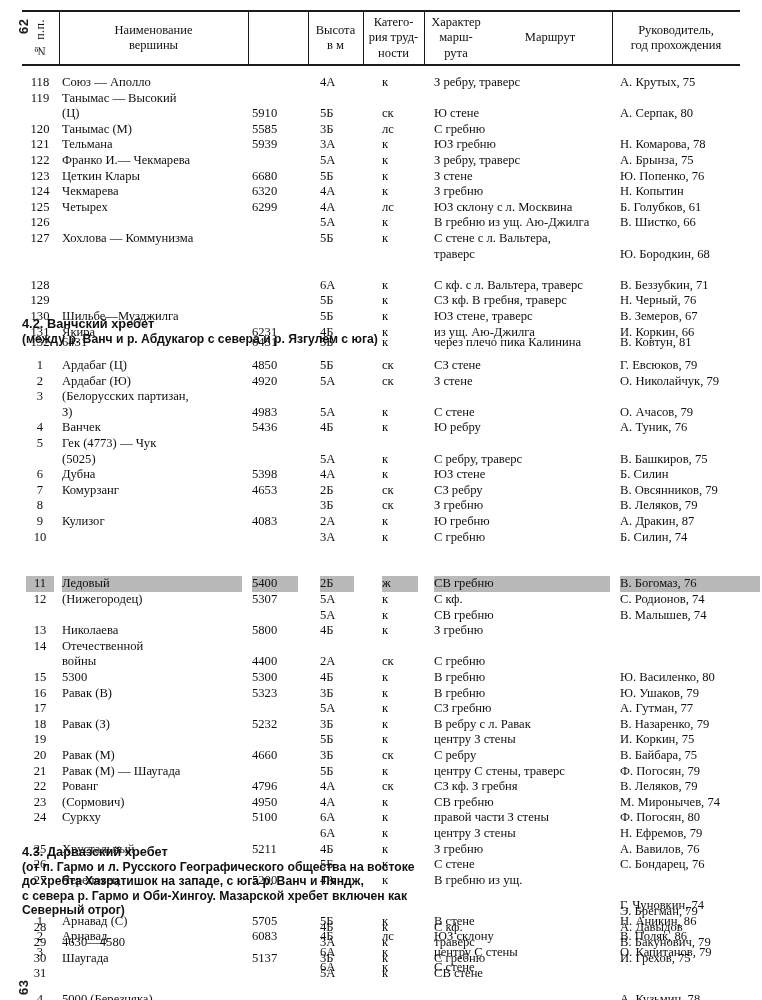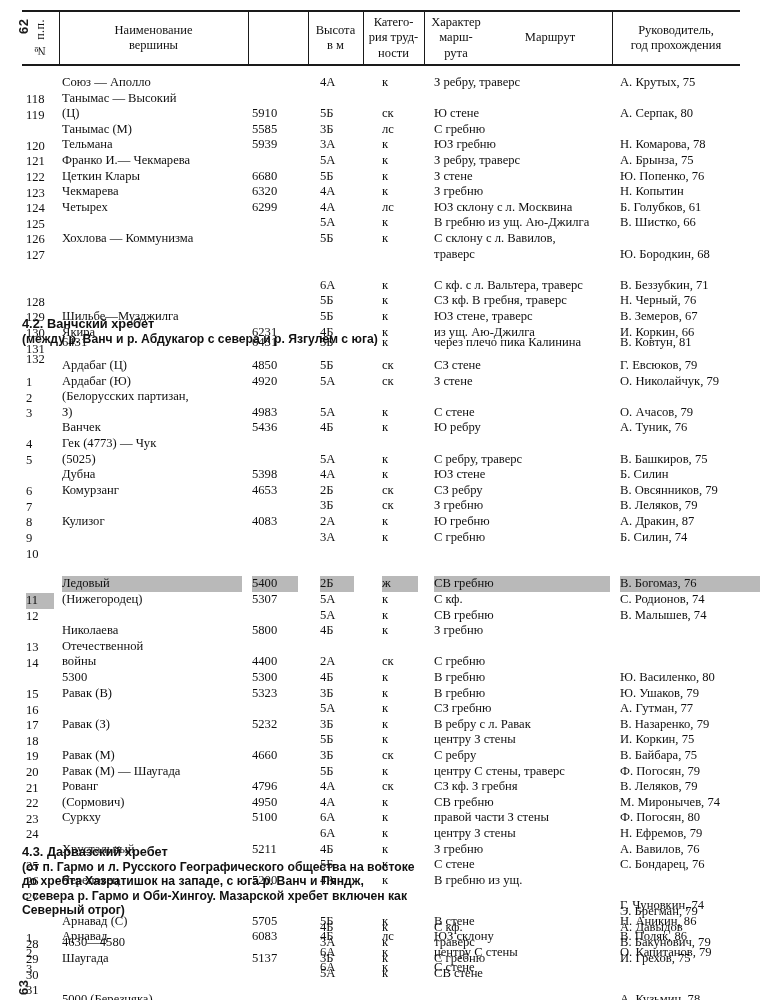--- a/index.html
+++ b/index.html
@@ -81,21 +81,21 @@
   }
   .row {
     position: absolute;
     left: 0;
     width: 762px;
     height: 15.6px;
     font-size: 12.6px;
     line-height: 15.6px;
     white-space: nowrap;
   }
-  .c-no     { position: absolute; left: 26px;  width: 28px; text-align: left; margin-top: 17px; }
+  .c-no     { position: absolute; left: 26px;  width: 28px; text-align: center; }
   .c-name   { position: absolute; left: 62px;  width: 180px; text-align: left; }
   .c-alt    { position: absolute; left: 252px; width: 46px; text-align: left; }
   .c-cat    { position: absolute; left: 320px; width: 34px; text-align: left; }
   .c-char   { position: absolute; left: 382px; width: 36px; text-align: left; }
   .c-route  { position: absolute; left: 434px; width: 176px; text-align: left; }
   .c-lead   { position: absolute; left: 620px; width: 140px; text-align: left; }
 
   .hl { background: #b9b9b9; }
 
   
@@ -240,21 +240,21 @@
       <span class="c-cat">5А</span>
       <span class="c-char">к</span>
       <span class="c-route">В гребню из ущ. Аю-Джилга</span>
       <span class="c-lead">В. Шистко, 66</span>
     </div>
     <div class="row" style="top: 231px; padding-left: 6px;">
       <span class="c-no">127</span>
       <span class="c-name">Хохлова — Коммунизма</span>
       <span class="c-cat">5Б</span>
       <span class="c-char">к</span>
-      <span class="c-route">С склону с л. Вавилов,</span>
+      <span class="c-route">С стене с л. Вальтера,</span>
     </div>
     <div class="row" style="top: 246.6px;">
       <span class="c-route">траверс</span>
       <span class="c-lead">Ю. Бородкин, 68</span>
     </div>
     <div class="row" style="top: 262.2px;"></div>
     <div class="row" style="top: 277.8px;">
       <span class="c-no">128</span>
       <span class="c-cat">6А</span>
       <span class="c-char">к</span>

